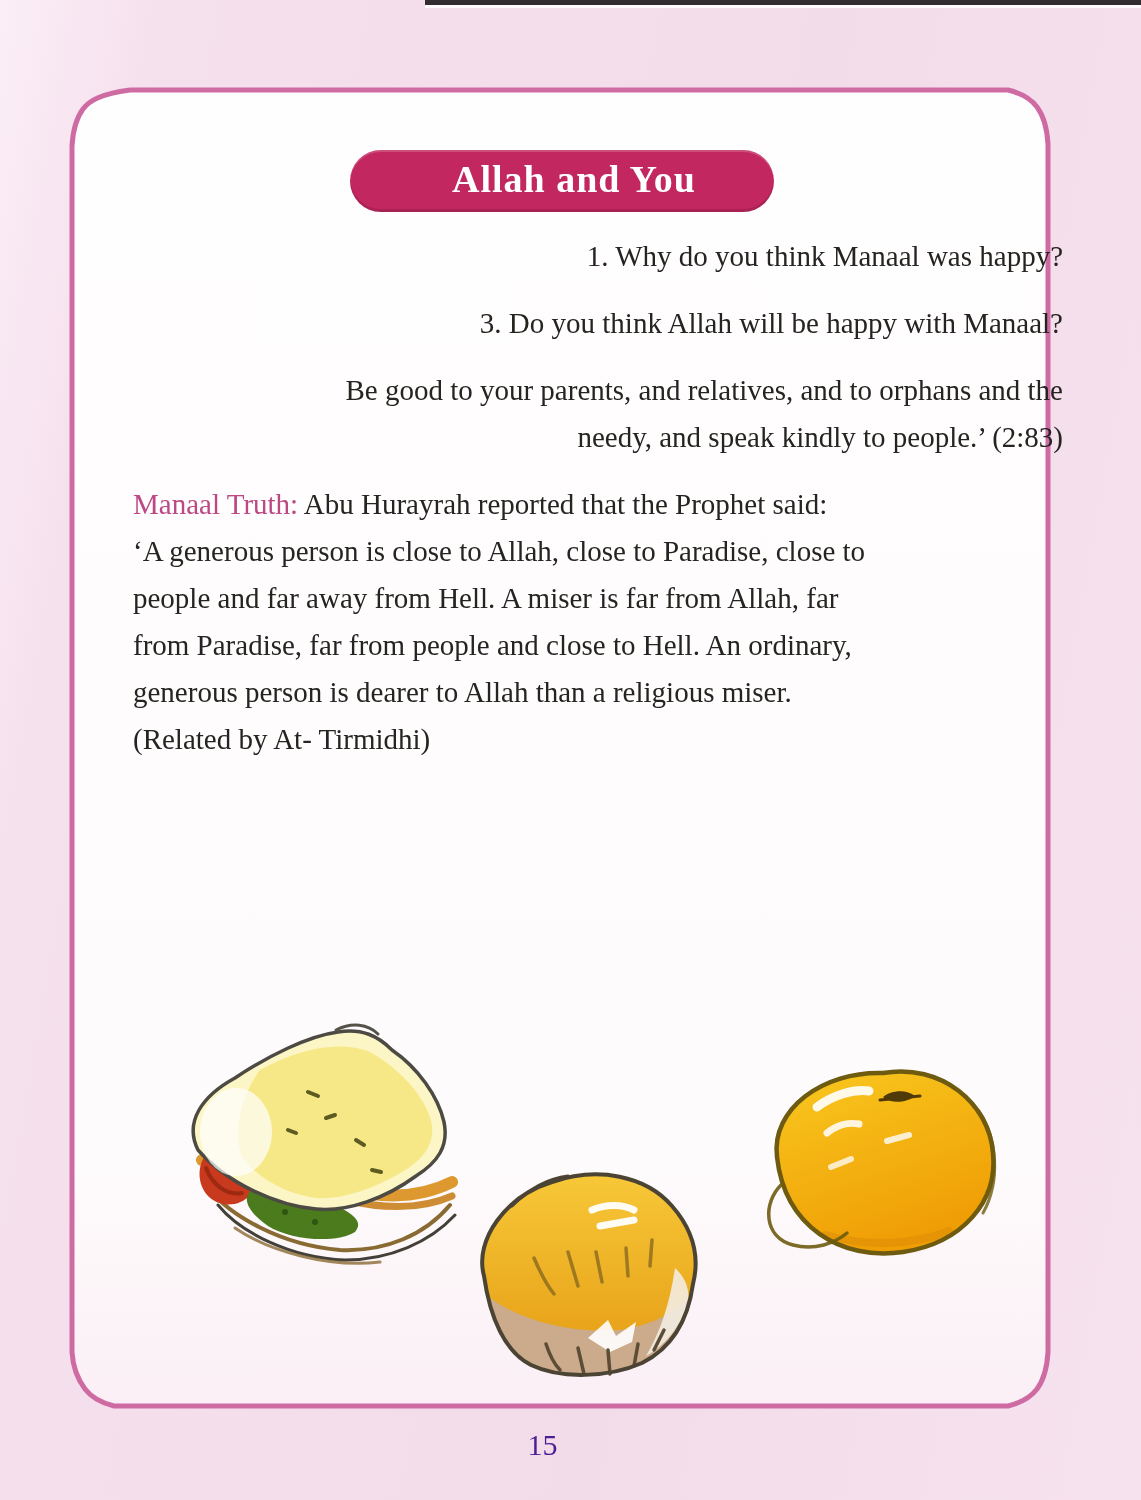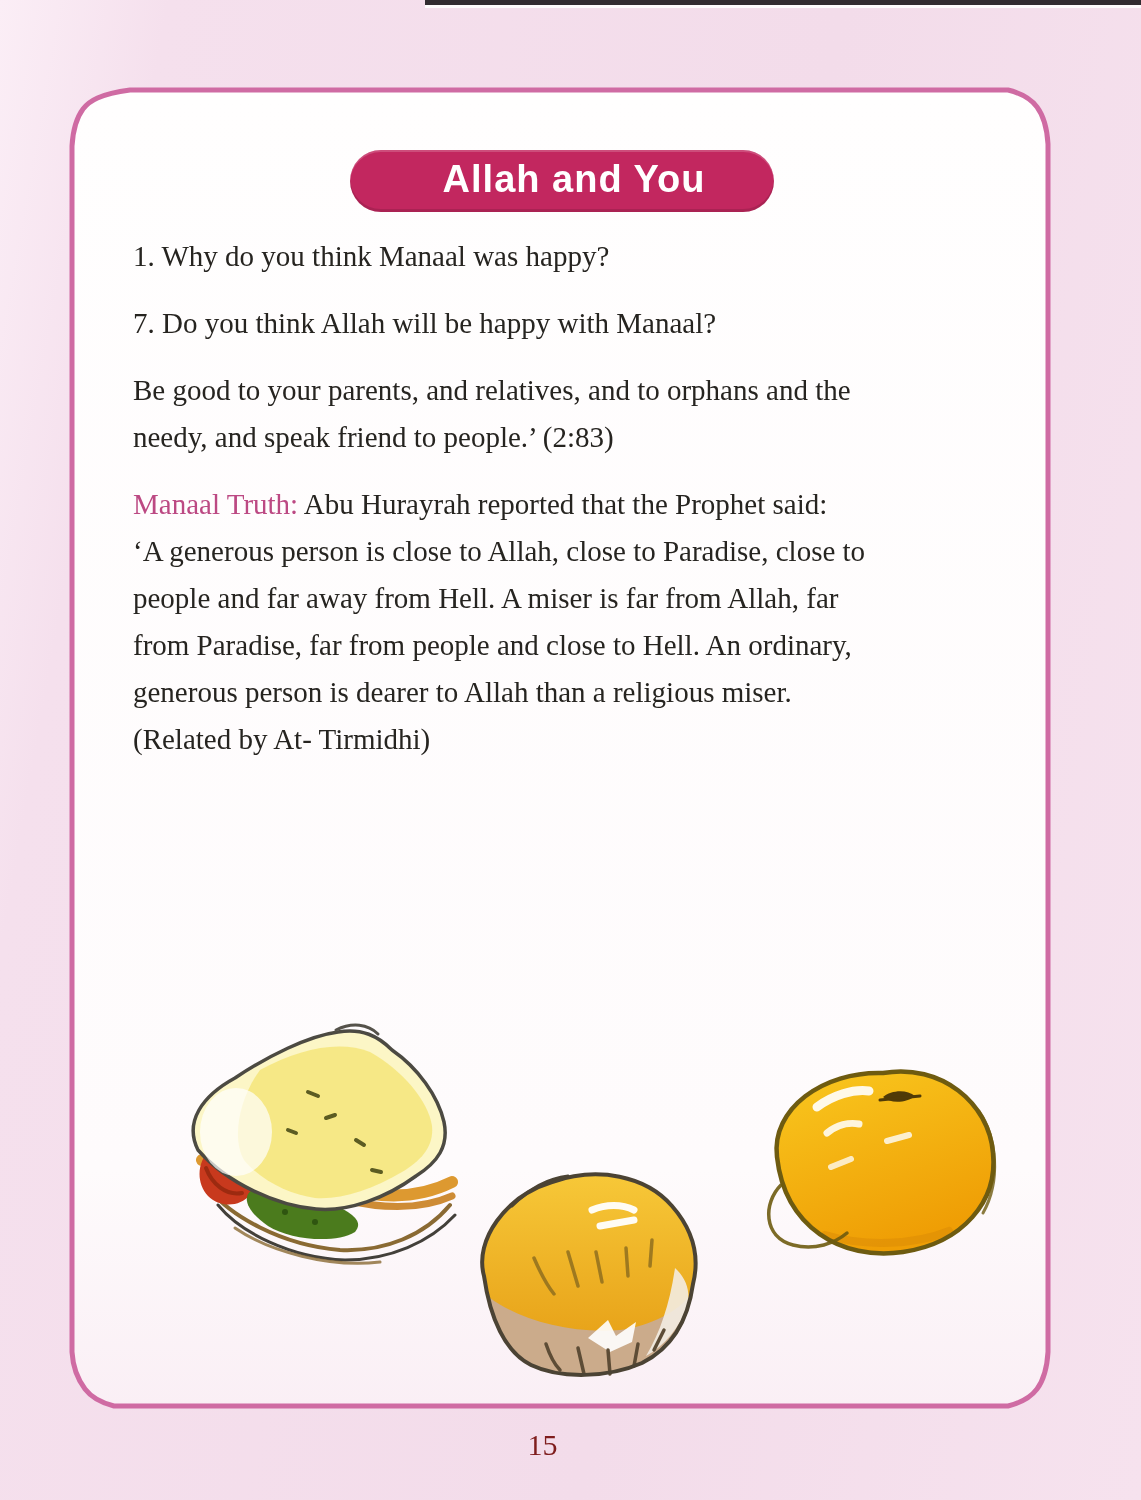--- a/index.html
+++ b/index.html
@@ -36,52 +36,52 @@
     left: 350px; top: 150px;
     width: 424px; height: 62px;
     background: #c2275f;
     border-radius: 31px;
     box-shadow: inset 0 2px 0 rgba(255,255,255,0.18), inset 0 -3px 0 rgba(0,0,0,0.12);
     display: flex;
     align-items: center;
     justify-content: center;
   }
   .title-pill span {
-    font-family: Liberation Sans, sans-serif;
+    font-family: Liberation Serif, serif;
     font-weight: bold;
     font-size: 38px;
     color: #ffffff;
     letter-spacing: 1px;
     padding-bottom: 4px;
     margin-left: 24px;
   }
   .textblock {
     position: absolute;
     left: 133px; top: 233px;
     width: 930px;
     color: #262420;
     font-size: 29px;
     line-height: 47px;
   }
   .textblock p {
     margin: 0 0 20px 0;
   }
-  .ml { white-space: pre-line; }
+  .ml { white-space: pre-line; text-align: right; }
   .lbl { color: #bc4983; }
   .illu { position: absolute; }
   .illu.sandwich { left: 140px; top: 1000px; width: 330px; height: 300px; }
   .illu.muffin   { left: 450px; top: 1148px; width: 270px; height: 240px; }
   .illu.orange   { left: 735px; top: 1045px; width: 290px; height: 240px; }
   .page-number {
     position: absolute;
     left: 0; top: 1428px;
     width: 1141px;
     text-align: center;
     font-size: 30px;
-    color: #7f1d1d;
+    color: #4c1d95;
   }
   .page-number span { display: inline-block; transform: translateX(-28px); }
 </style>
 </head>
 <body>
 
 <div class="scan-bar"></div>
 <div class="scan-bar-glow"></div>
 
 <svg class="frame" viewBox="0 0 1141 1500" xmlns="http://www.w3.org/2000/svg">
@@ -106,23 +106,23 @@
        C 73 129, 77 117, 83 109
        C 89 101, 100 94, 130 90 Z" fill="url(#inner)" stroke="#cf6ba3" stroke-width="5" stroke-linejoin="round"></path>
 </svg>
 
 <div class="title-pill">
   <span>Allah and You</span>
 </div>
 
 <div class="textblock">
   <p class="ml">1. Why do you think Manaal was happy?</p>
-  <p class="ml">7. Do you think Allah will be happy with Manaal?</p>
+  <p class="ml">3. Do you think Allah will be happy with Manaal?</p>
   <p class="ml">Be good to your parents, and relatives, and to orphans and the
-needy, and speak friend to people.’ (2:83)</p>
+needy, and speak kindly to people.’ (2:83)</p>
   <p><span class="lbl">Manaal Truth:</span><span class="ml"> Abu Hurayrah reported that the Prophet said:
 ‘A generous person is close to Allah, close to Paradise, close to
 people and far away from Hell. A miser is far from Allah, far
 from Paradise, far from people and close to Hell. An ordinary,
 generous person is dearer to Allah than a religious miser.
 (Related by At- Tirmidhi)</span></p>
 </div>
 
 <svg class="illu sandwich" viewBox="0 0 330 300" xmlns="http://www.w3.org/2000/svg">
   <path d="M 70 190 C 90 215, 140 245, 200 250 C 245 252, 285 235, 310 205" fill="none" stroke="#8a6a33" stroke-width="4" stroke-linecap="round"></path>

